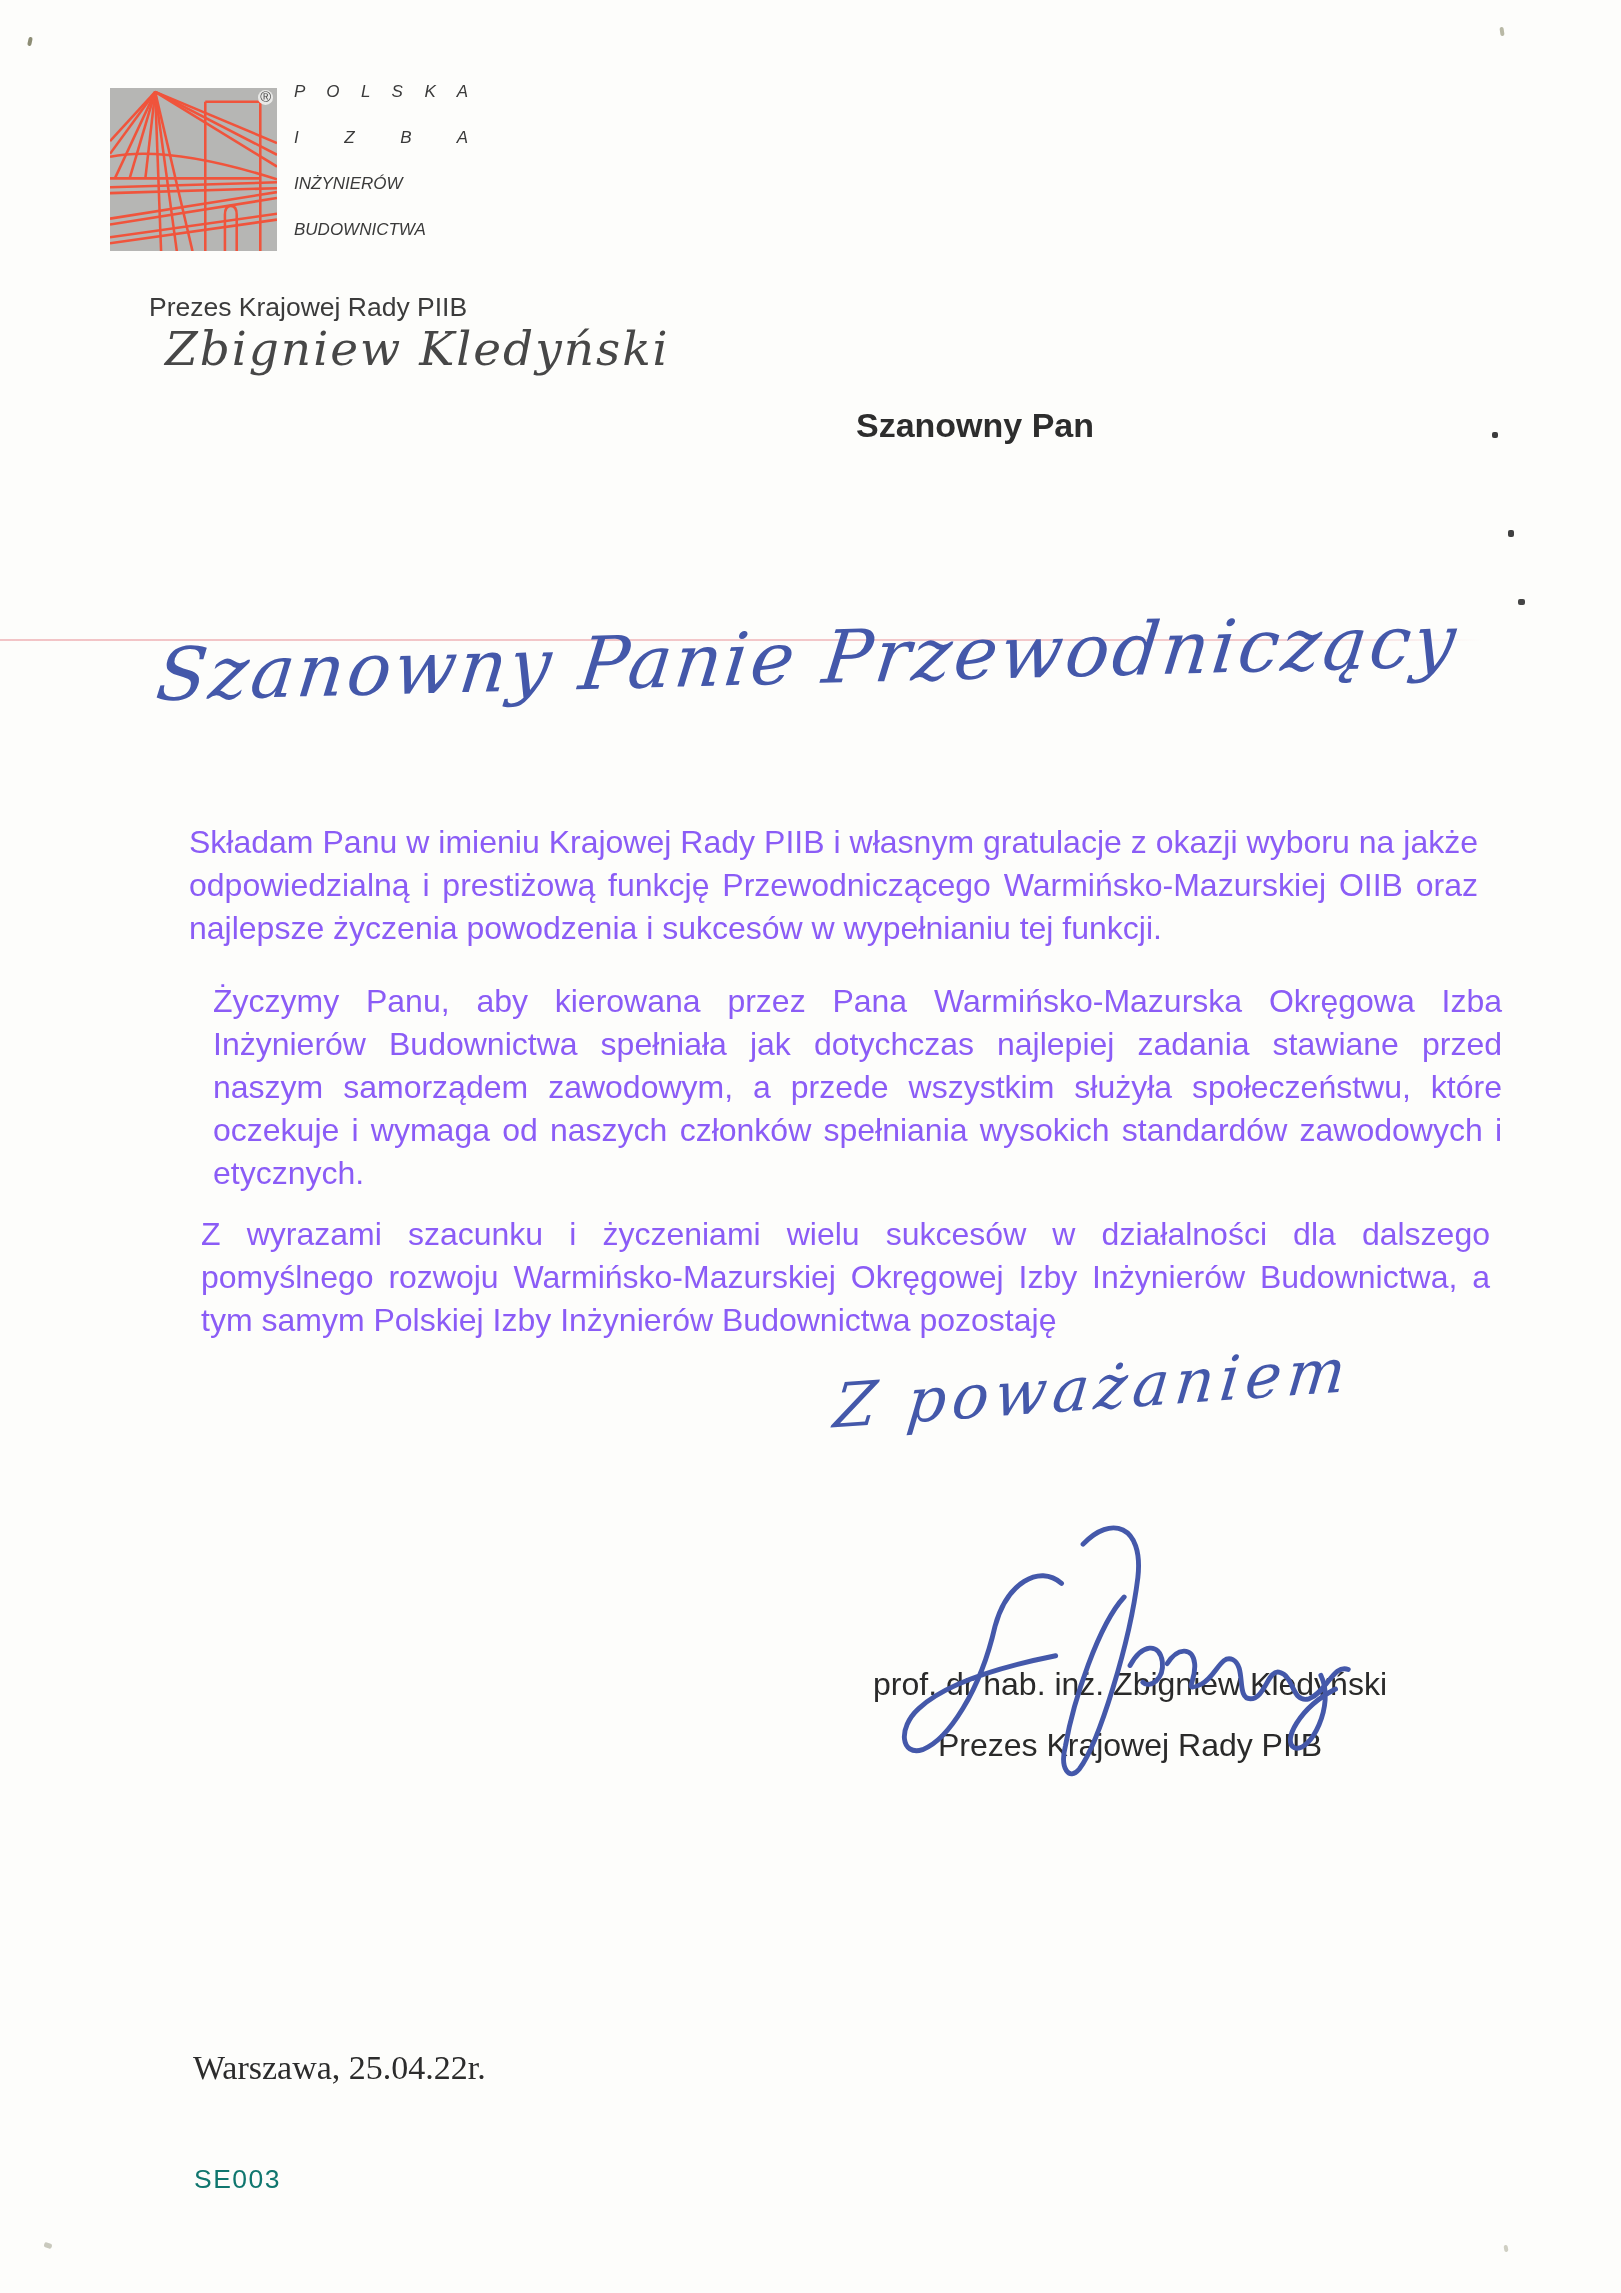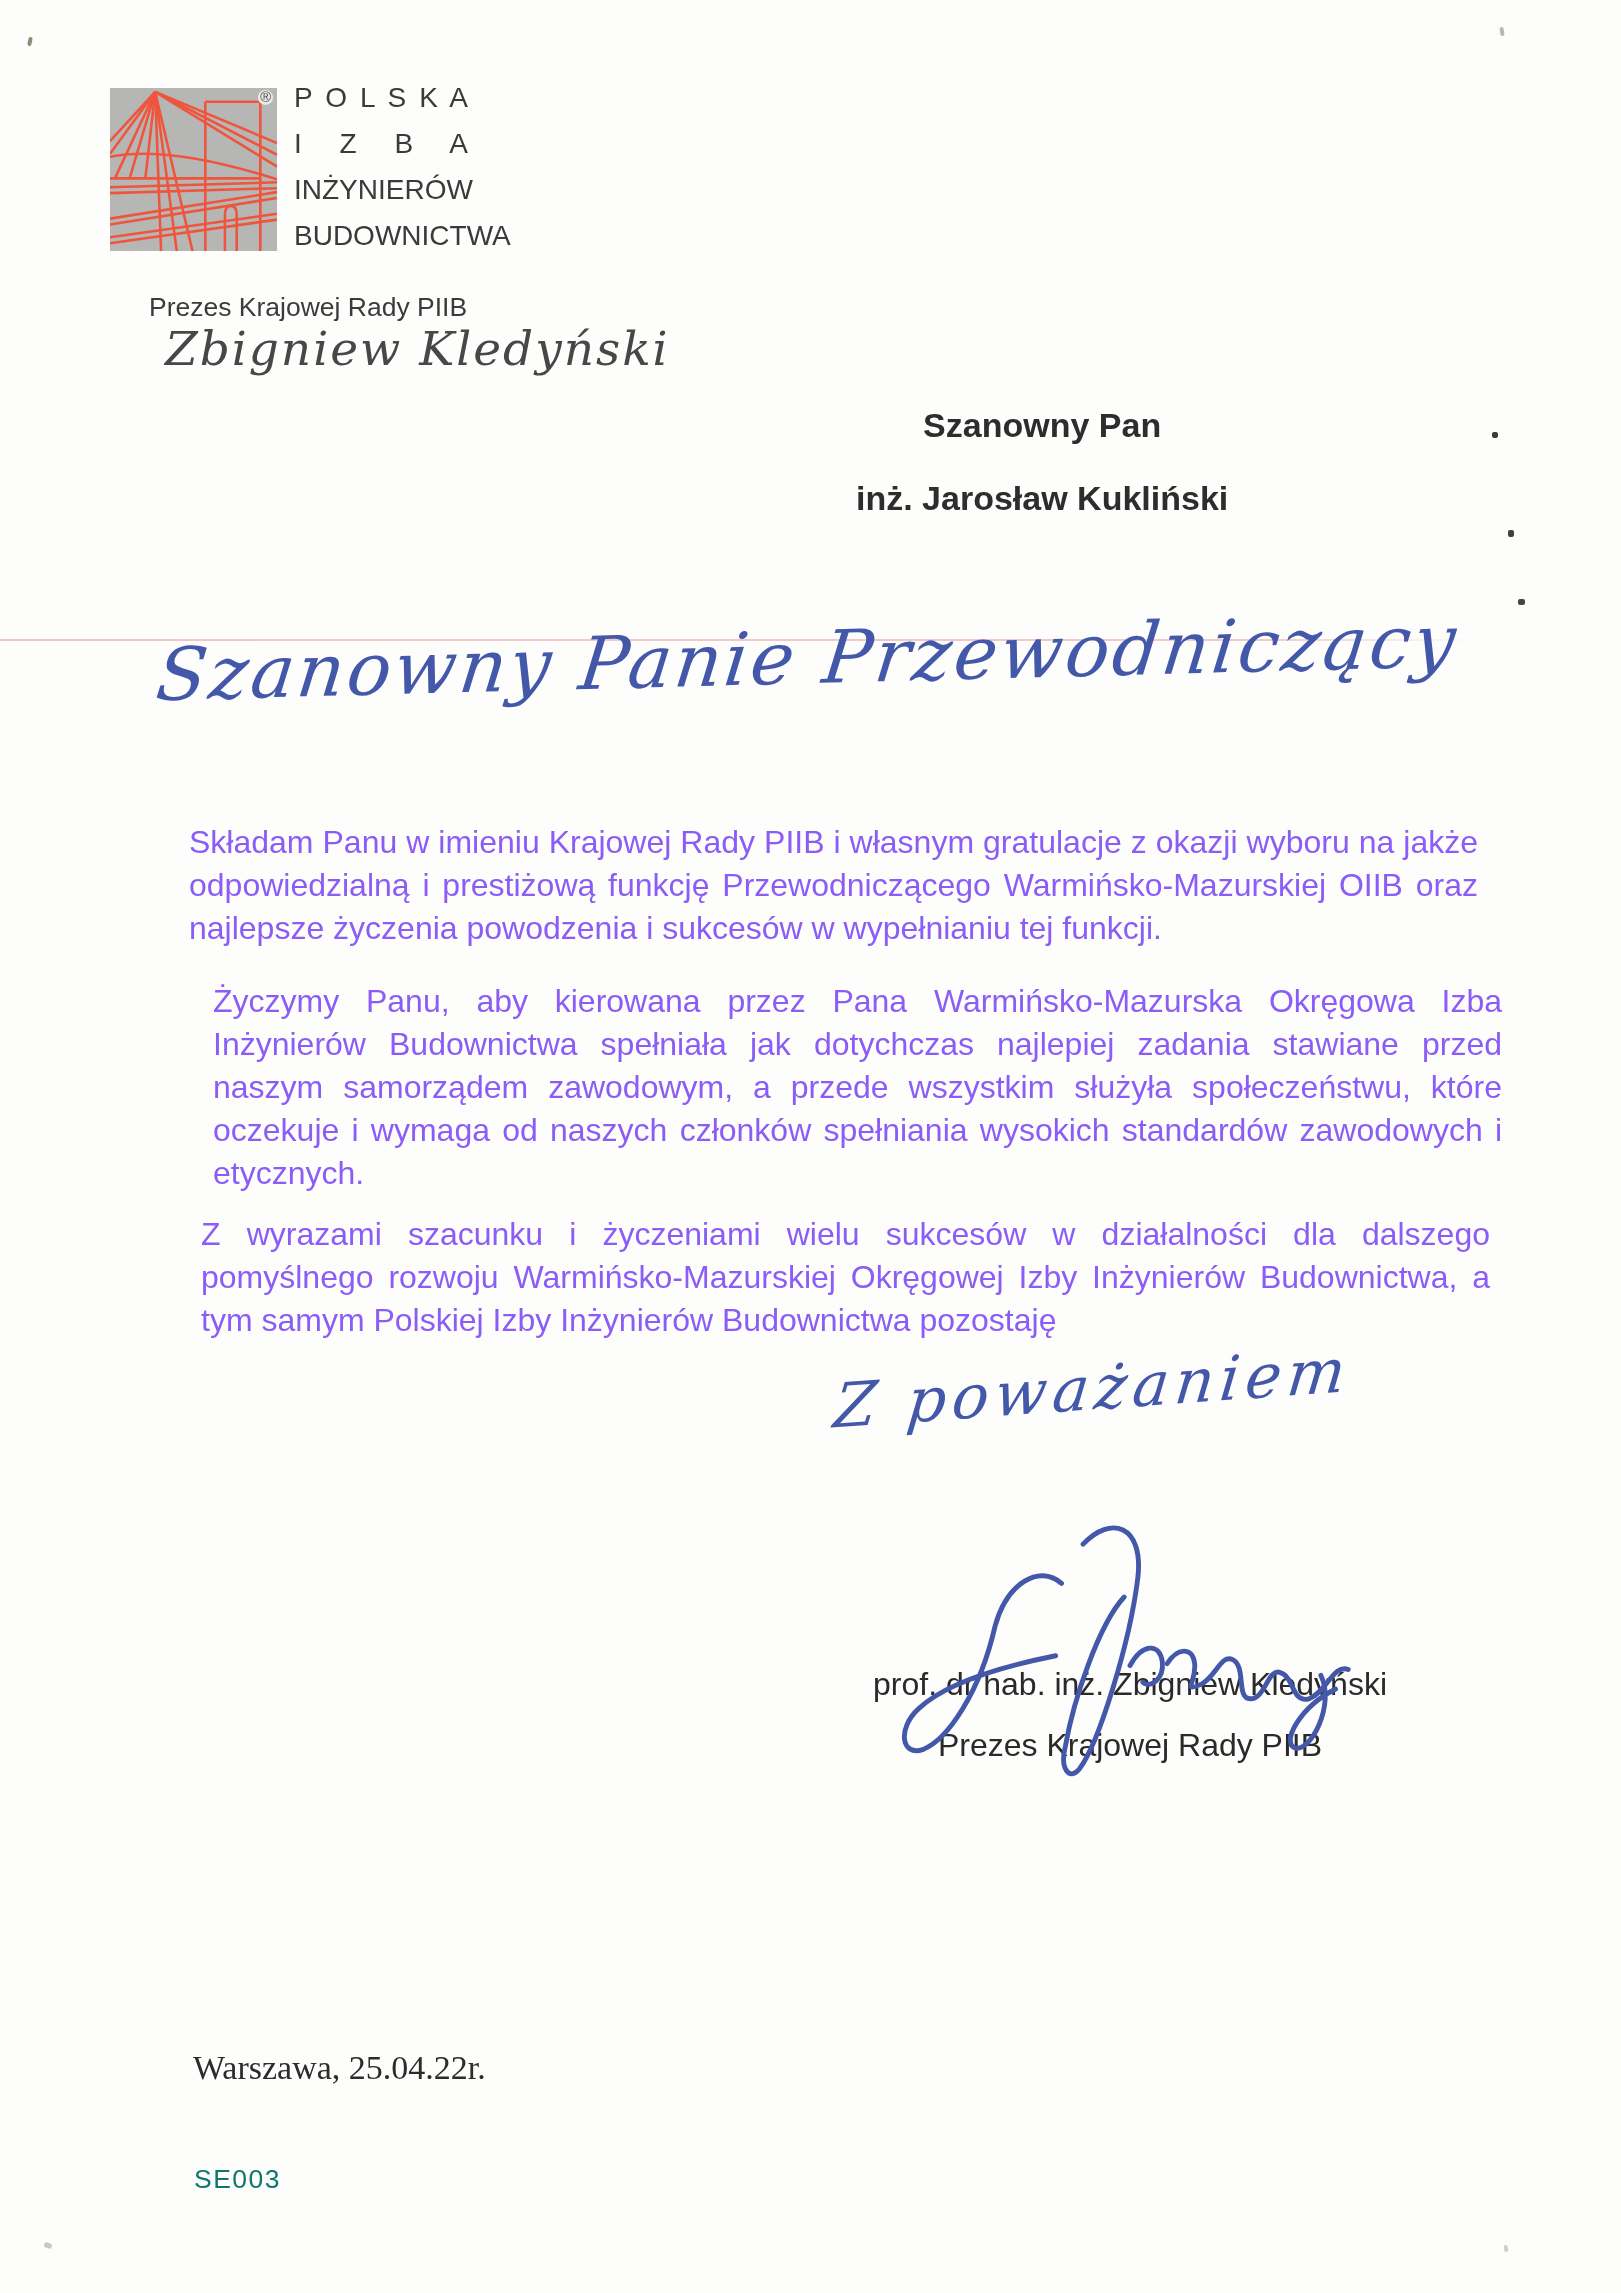--- a/index.html
+++ b/index.html
@@ -24,26 +24,27 @@
   .logo-square svg { position: absolute; inset: 0; }
   .reg-mark {
     position: absolute; top: 2px; right: 3.9px;
     font-size: 14.7px; color: #4a4a4a;
     background: #e9e9e7; border-radius: 50%;
     line-height: 14.7px; width: 14.7px; height: 14.7px; text-align: center;
   }
   .logo-org { position: absolute; left: 294px; top: 82px; width: 174px; }
   .logo-org-line {
     width: 174px;
-    font-size: 28px;
+    font-size: 17px;
     font-weight: 400;
     color: #3a3a3a;
     text-align: justify;
     text-align-last: justify;
     height: 46px;
+    font-style: italic;
   }
 
   
   .sender-title {
     position: absolute; left: 149px; top: 292px;
     font-size: 26.5px; color: #3b3b3b;
   }
   .sender-script {
     position: absolute; left: 165px; top: 321px;
     font-family: "DejaVu Serif", serif;
@@ -176,21 +177,20 @@
     <div class="logo-org-line">I Z B A</div>
     <div class="logo-org-line">INŻYNIERÓW</div>
     <div class="logo-org-line">BUDOWNICTWA</div>
   </div>
 
   <div class="sender-title">Prezes Krajowej Rady PIIB</div>
   <div class="sender-script">Zbigniew Kledyński</div>
 
   <div class="recipient">
     <div>Szanowny Pan</div>
-    <div>inż. Jarosław Kukliński</div>
   </div>
 
   <div class="pink-line"></div>
 
   <div class="hand hand-salutation">Szanowny Panie Przewodniczący</div>
 
   <div class="para" id="para1">Składam Panu w imieniu Krajowej Rady PIIB i własnym gratulacje z okazji wyboru na jakże odpowiedzialną i prestiżową funkcję Przewodniczącego Warmińsko-Mazurskiej OIIB oraz najlepsze życzenia powodzenia i sukcesów w wypełnianiu tej funkcji.</div>
   <div class="para" id="para2">Życzymy Panu, aby kierowana przez Pana Warmińsko-Mazurska Okręgowa Izba Inżynierów Budownictwa spełniała jak dotychczas najlepiej zadania stawiane przed naszym samorządem zawodowym, a przede wszystkim służyła społeczeństwu, które oczekuje i wymaga od naszych członków spełniania wysokich standardów zawodowych i etycznych.</div>
   <div class="para" id="para3">Z wyrazami szacunku i życzeniami wielu sukcesów w działalności dla dalszego pomyślnego rozwoju Warmińsko-Mazurskiej Okręgowej Izby Inżynierów Budownictwa, a tym samym Polskiej Izby Inżynierów Budownictwa pozostaję</div>
 

